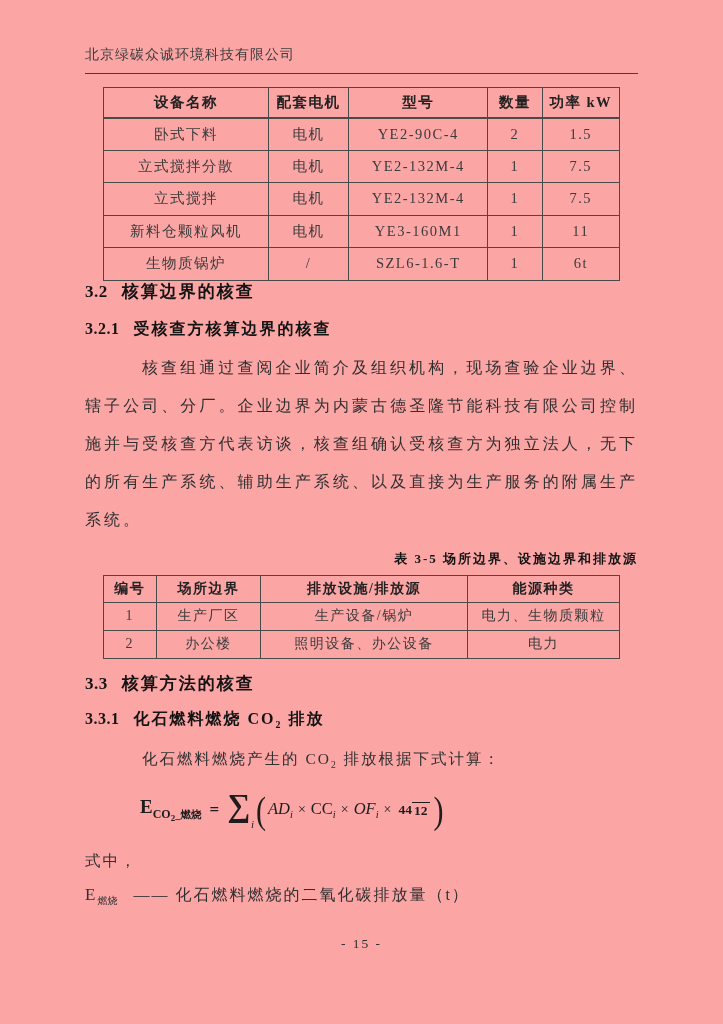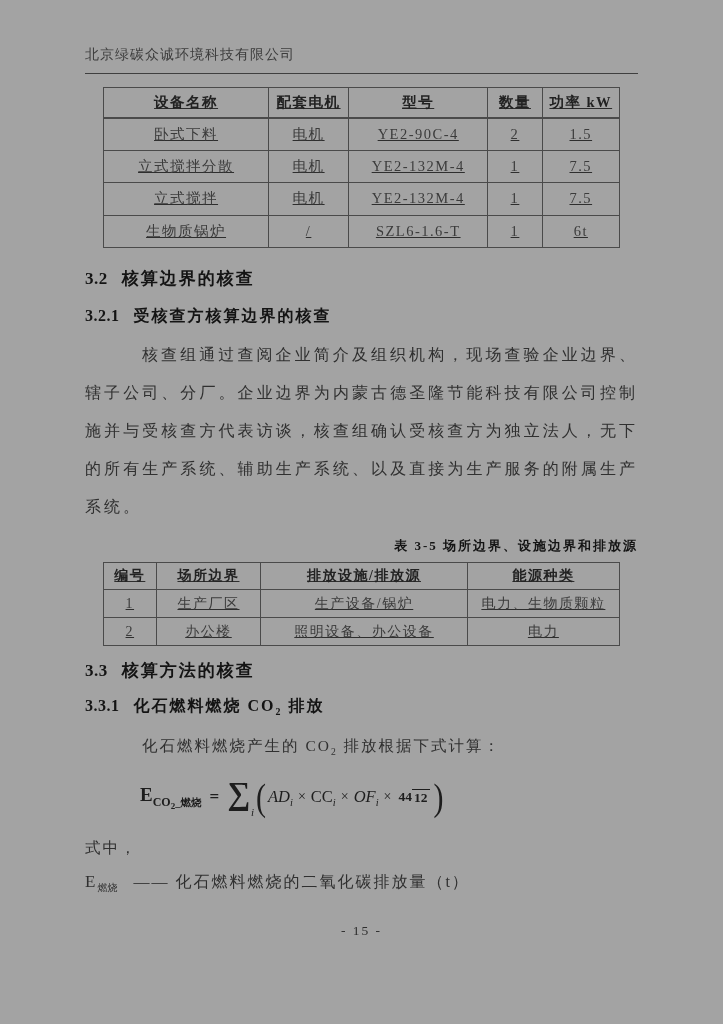--- a/index.html
+++ b/index.html
@@ -2,21 +2,21 @@
 <html><head>
 <meta charset="utf-8">
 <style>
   * { margin: 0; padding: 0; box-sizing: border-box; }
   html, body { background: #ffffff; }
   .page {
     position: relative;
     width: 723px;
     height: 1024px;
     margin: 0 auto;
-    background: #a3a3a3;
+    background: #fca5a5;
     font-family: "Liberation Serif", "DejaVu Serif", serif;
     color: #2e2e2e;
     padding: 46px 85px 0 85px;
     overflow: hidden;
   }
 
   
   .doc-header {
     display: flex;
     justify-content: space-between;
@@ -24,21 +24,21 @@
     font-size: 14px;
     padding-bottom: 9px;
     border-bottom: 1px solid #3f3f3f;
     letter-spacing: 1px;
   }
   .company { color: #3c3c3c; }
   .archive { color: #7a4434; }
   .archive .no { margin-left: 10px; letter-spacing: 0.5px; }
 
   
-  table { border-collapse: collapse; margin: 0 auto; table-layout: fixed; text-decoration: underline; }
+  table { border-collapse: collapse; margin: 0 auto; table-layout: fixed; }
   .equip-table { width: 517px; margin-top: 13px; font-size: 14.5px; }
   .equip-table th, .equip-table td {
     border: 1px solid #4a4a4a;
     text-align: center;
     vertical-align: middle;
     letter-spacing: 1.5px;
     color: #3b3b3b;
   }
   .equip-table th { height: 30px; font-weight: bold; color: #222; border-bottom-width: 2px; }
   .equip-table td { height: 32.5px; margin-top: 28px; }
@@ -58,21 +58,21 @@
   }
   .bound-table th { height: 27px; font-weight: bold; color: #222; }
   .bound-table td { height: 28px; }
   .bound-table .b1 { width: 10.2%; }
   .bound-table .b2 { width: 20.3%; }
   .bound-table .b3 { width: 40%; }
   .bound-table .b4 { width: 29.5%; }
 
   
   .h-sec { font-size: 17px; font-weight: bold; color: #141414; letter-spacing: 2px; line-height: 22px; }
-  .h32  { margin-top: 20px; }
+  .h32  { }
   .h321 { margin-top: 15px; font-size: 16px; }
   .h33  { margin-top: 14px; }
   .h331 { margin-top: 13px; font-size: 16px; }
   .h-sec .num { letter-spacing: 0.5px; margin-right: 14px; }
   sub.small2 { font-size: 0.62em; }
 
   
   .para { margin-top: 9px; font-size: 16px; color: #303030; }
   .para .line {
     line-height: 38px;
@@ -184,20 +184,27 @@
         <td>7.5</td>
       </tr>
       <tr>
         <td>立式搅拌</td>
         <td>电机</td>
         <td>YE2-132M-4</td>
         <td>1</td>
         <td>7.5</td>
       </tr>
       <tr>
+        <td>新料仓颗粒风机</td>
+        <td>电机</td>
+        <td>YE3-160M1</td>
+        <td>1</td>
+        <td>11</td>
+      </tr>
+      <tr>
         <td>生物质锅炉</td>
         <td>/</td>
         <td>SZL6-1.6-T</td>
         <td>1</td>
         <td>6t</td>
       </tr>
     </tbody>
   </table>
 
   <div class="h-sec h32">

